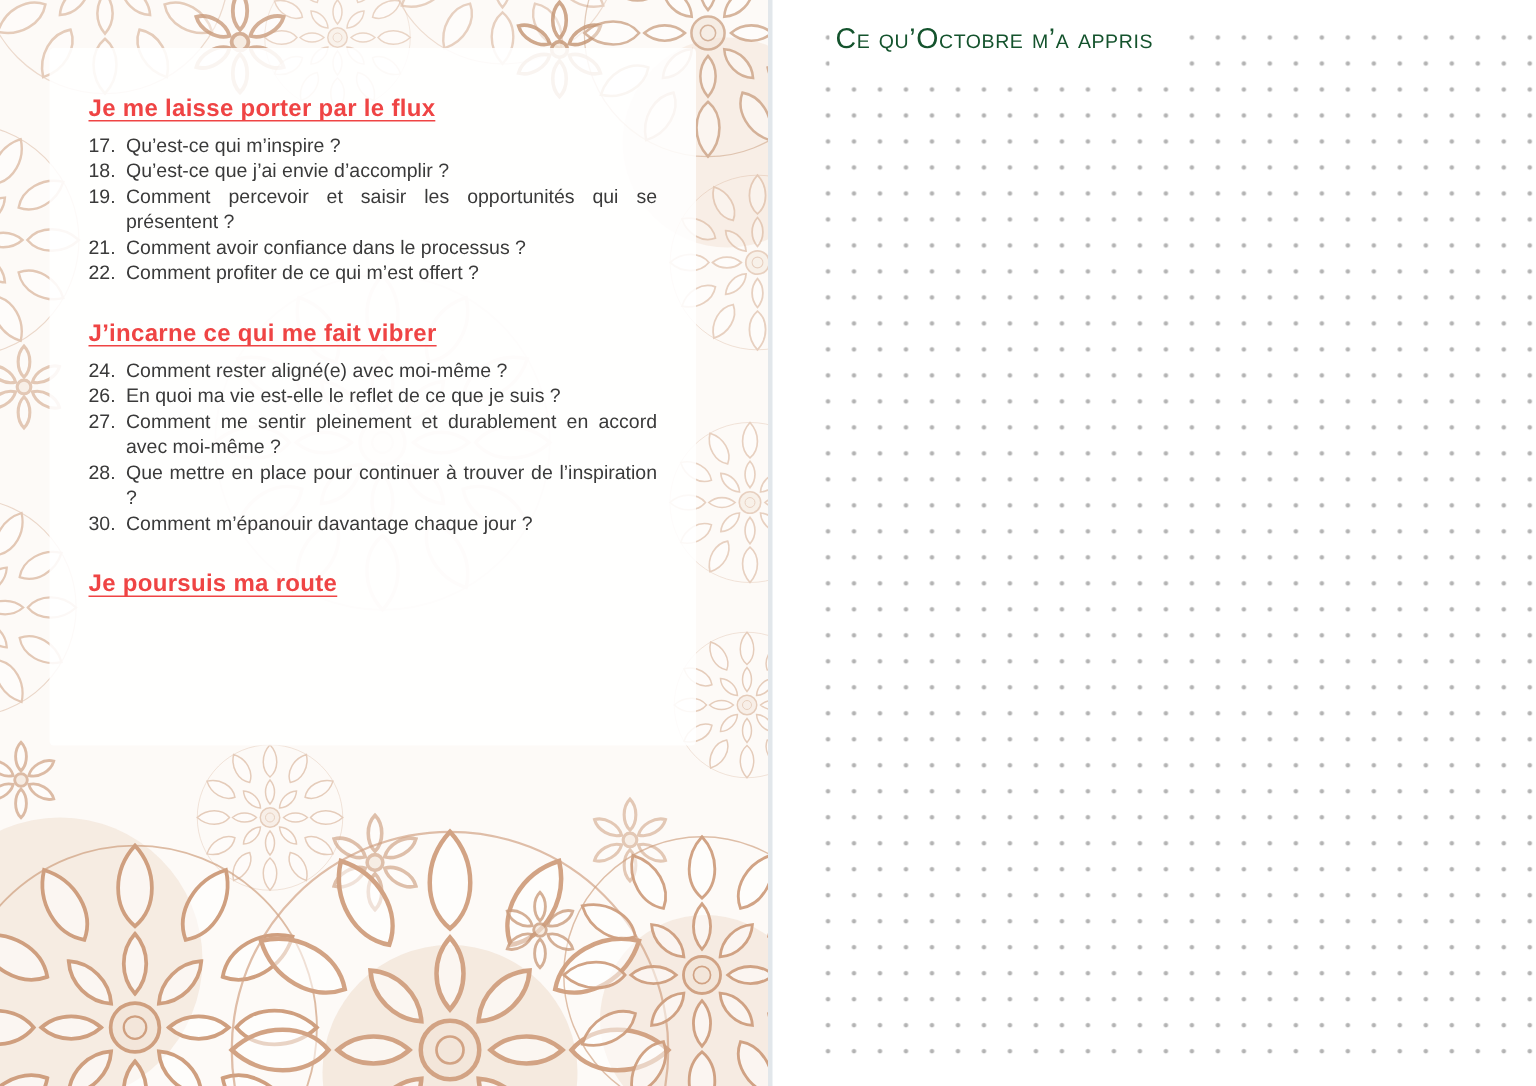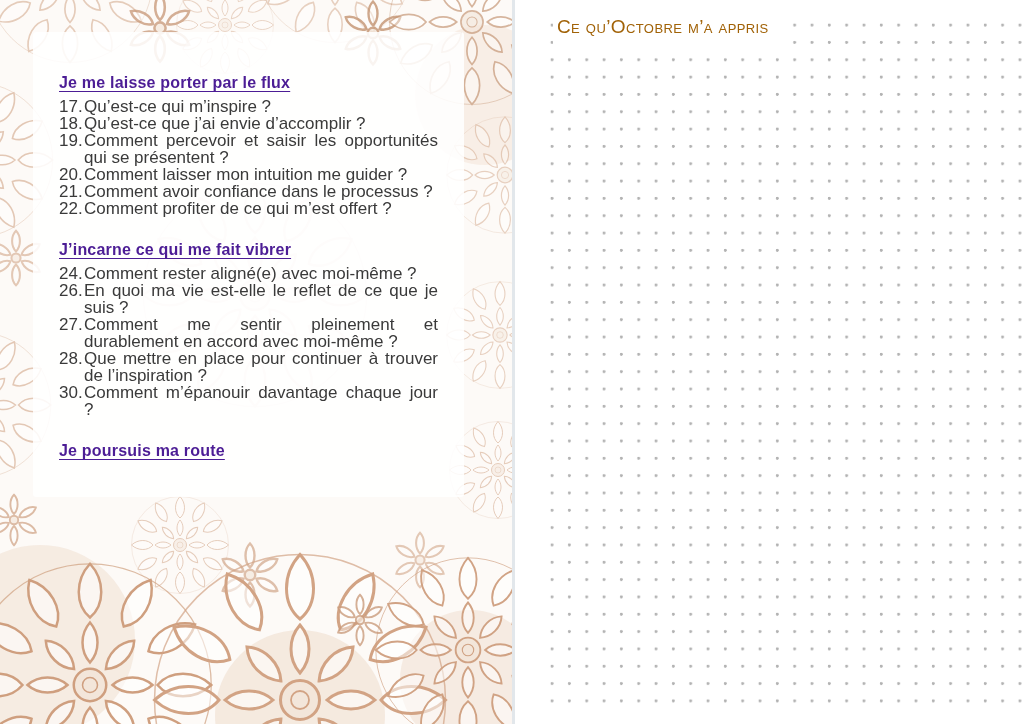--- a/index.html
+++ b/index.html
@@ -33,33 +33,33 @@
     left: 33px; top: 32px;
     width: 431px; height: 465px;
     background: rgba(255,255,255,0.87);
     border-radius: 3px;
     box-sizing: border-box;
     padding: 25px 26px 0 26px;
     z-index: 2;
   }
   .q-section { margin: 0 0 23px 0; }
   .q-heading {
-    margin: 16px 0 5px 0;
+    margin: 6px 0 5px 0;
     font-size: 16px;
     line-height: 20px;
     font-weight: 600;
-    color: #4c1d95;
+    color: #ef4444;
     letter-spacing: 0.2px;
     text-decoration: underline;
     text-decoration-thickness: 1.2px;
     text-underline-offset: 3px;
   }
   .q-item {
     display: flex;
-    font-size: 17px;
+    font-size: 13px;
     line-height: 17px;
     color: #3a3a3a;
   }
   .q-num {
     flex: 0 0 25px;
     white-space: nowrap;
   }
   .q-text {
     flex: 1 1 auto;
     text-align: justify;
@@ -85,21 +85,21 @@
   .page-title {
     position: absolute;
     left: 38px; top: 11px;
     margin: 0;
     padding: 5px 16px 8px 4px;
     background: #ffffff;
     font-size: 19px;
     font-weight: 500;
     font-variant: small-caps;
     letter-spacing: 0.4px;
-    color: #a16207;
+    color: #14532d;
     z-index: 2;
     white-space: nowrap;
   }
 </style>
 </head>
 <body>
 
 <div class="spread">
 
   <div class="page-left">
@@ -197,24 +197,20 @@
         </div>
         <div class="q-item">
           <span class="q-num">18.</span>
           <span class="q-text">Qu’est-ce que j’ai envie d’accomplir ?</span>
         </div>
         <div class="q-item">
           <span class="q-num">19.</span>
           <span class="q-text">Comment percevoir et saisir les opportunités qui se présentent ?</span>
         </div>
         <div class="q-item">
-          <span class="q-num">20.</span>
-          <span class="q-text">Comment laisser mon intuition me guider ?</span>
-        </div>
-        <div class="q-item">
           <span class="q-num">21.</span>
           <span class="q-text">Comment avoir confiance dans le processus ?</span>
         </div>
         <div class="q-item">
           <span class="q-num">22.</span>
           <span class="q-text">Comment profiter de ce qui m’est offert ?</span>
         </div>
       </div>
 
       <div class="q-section">

